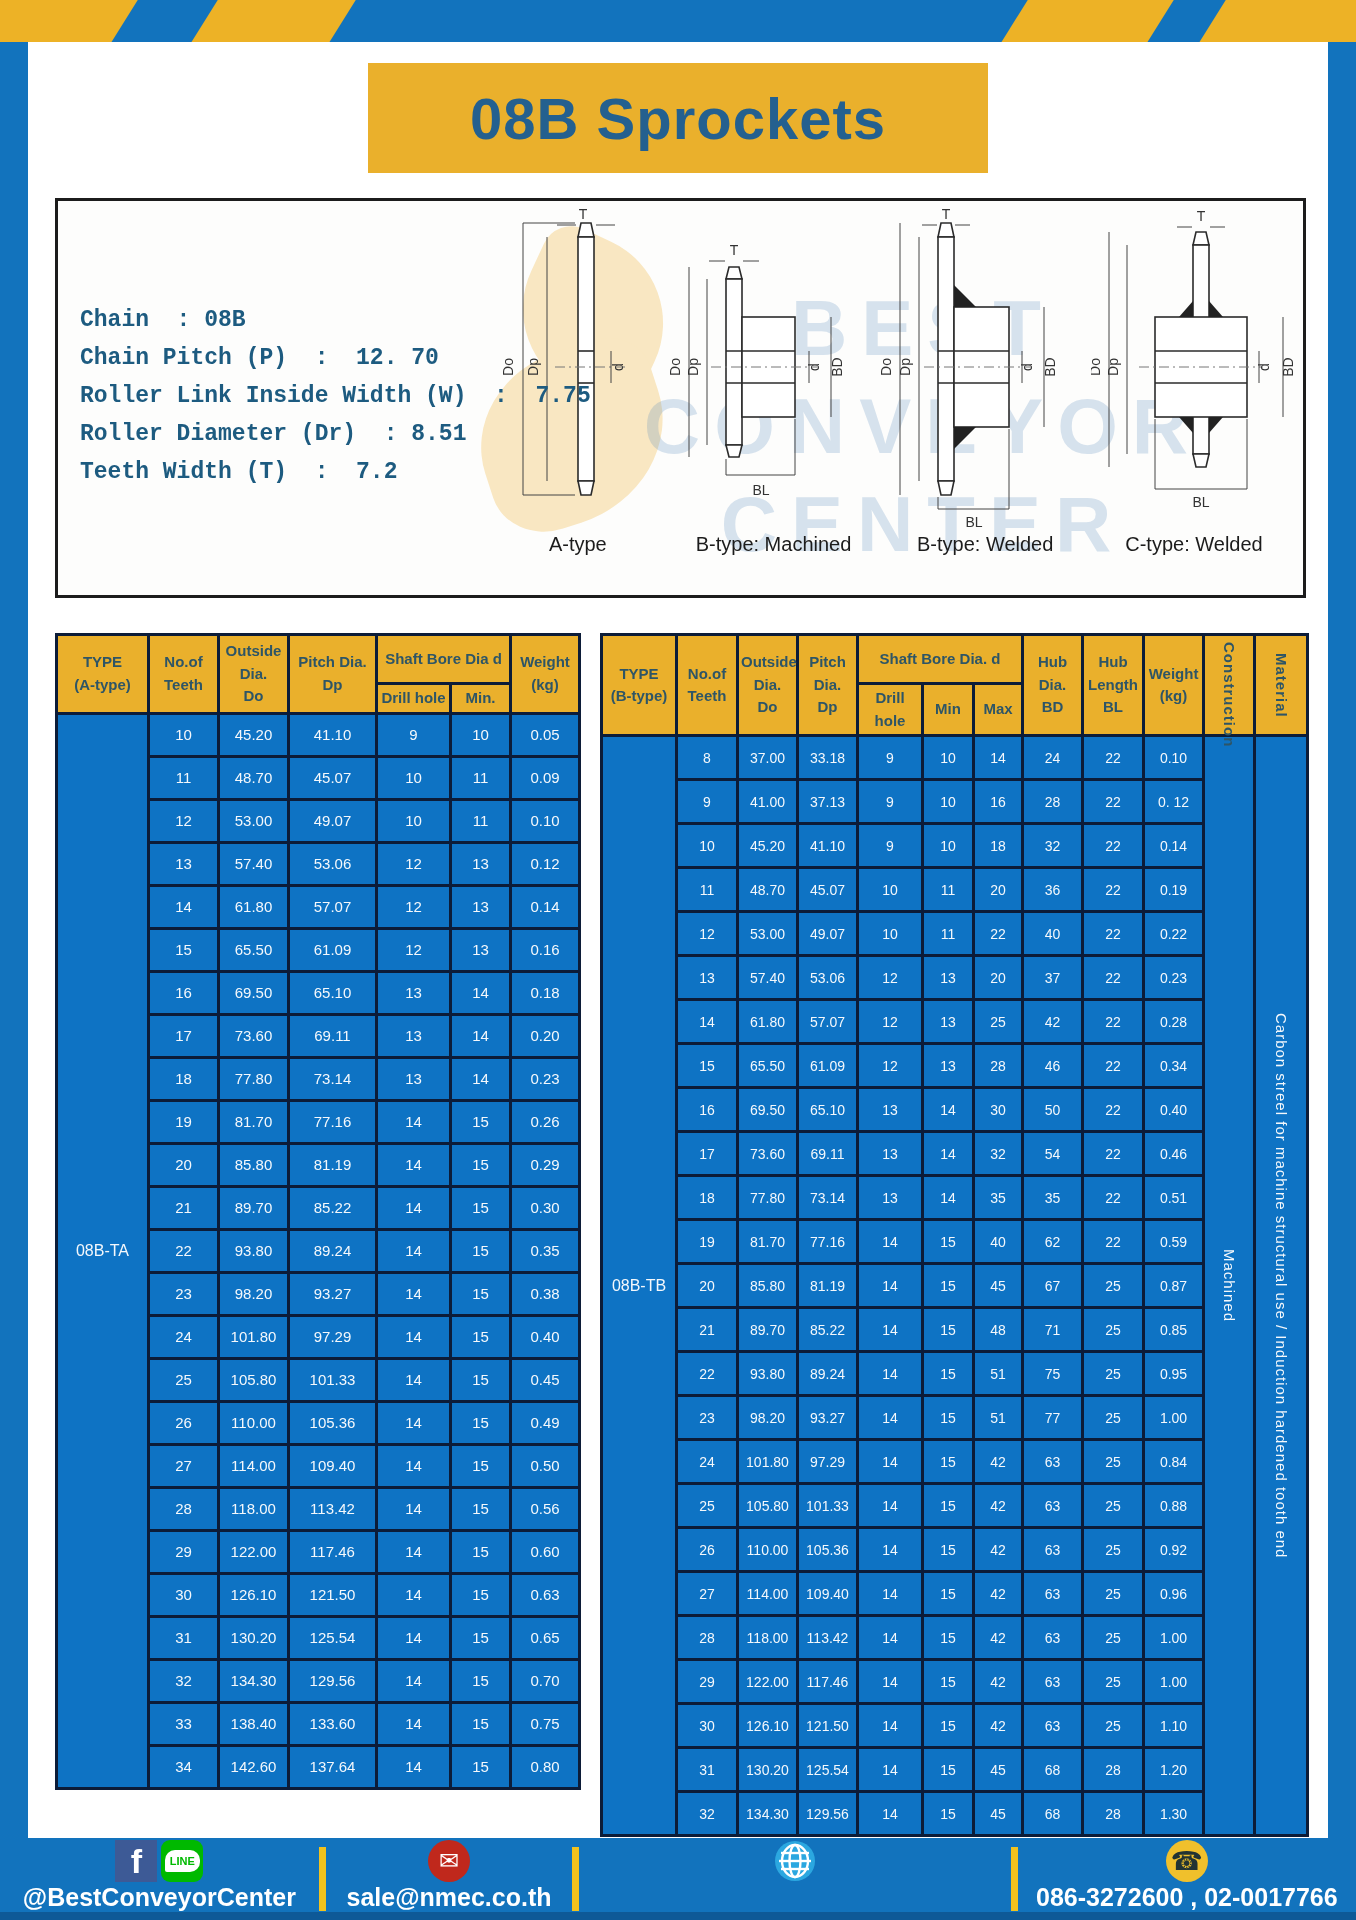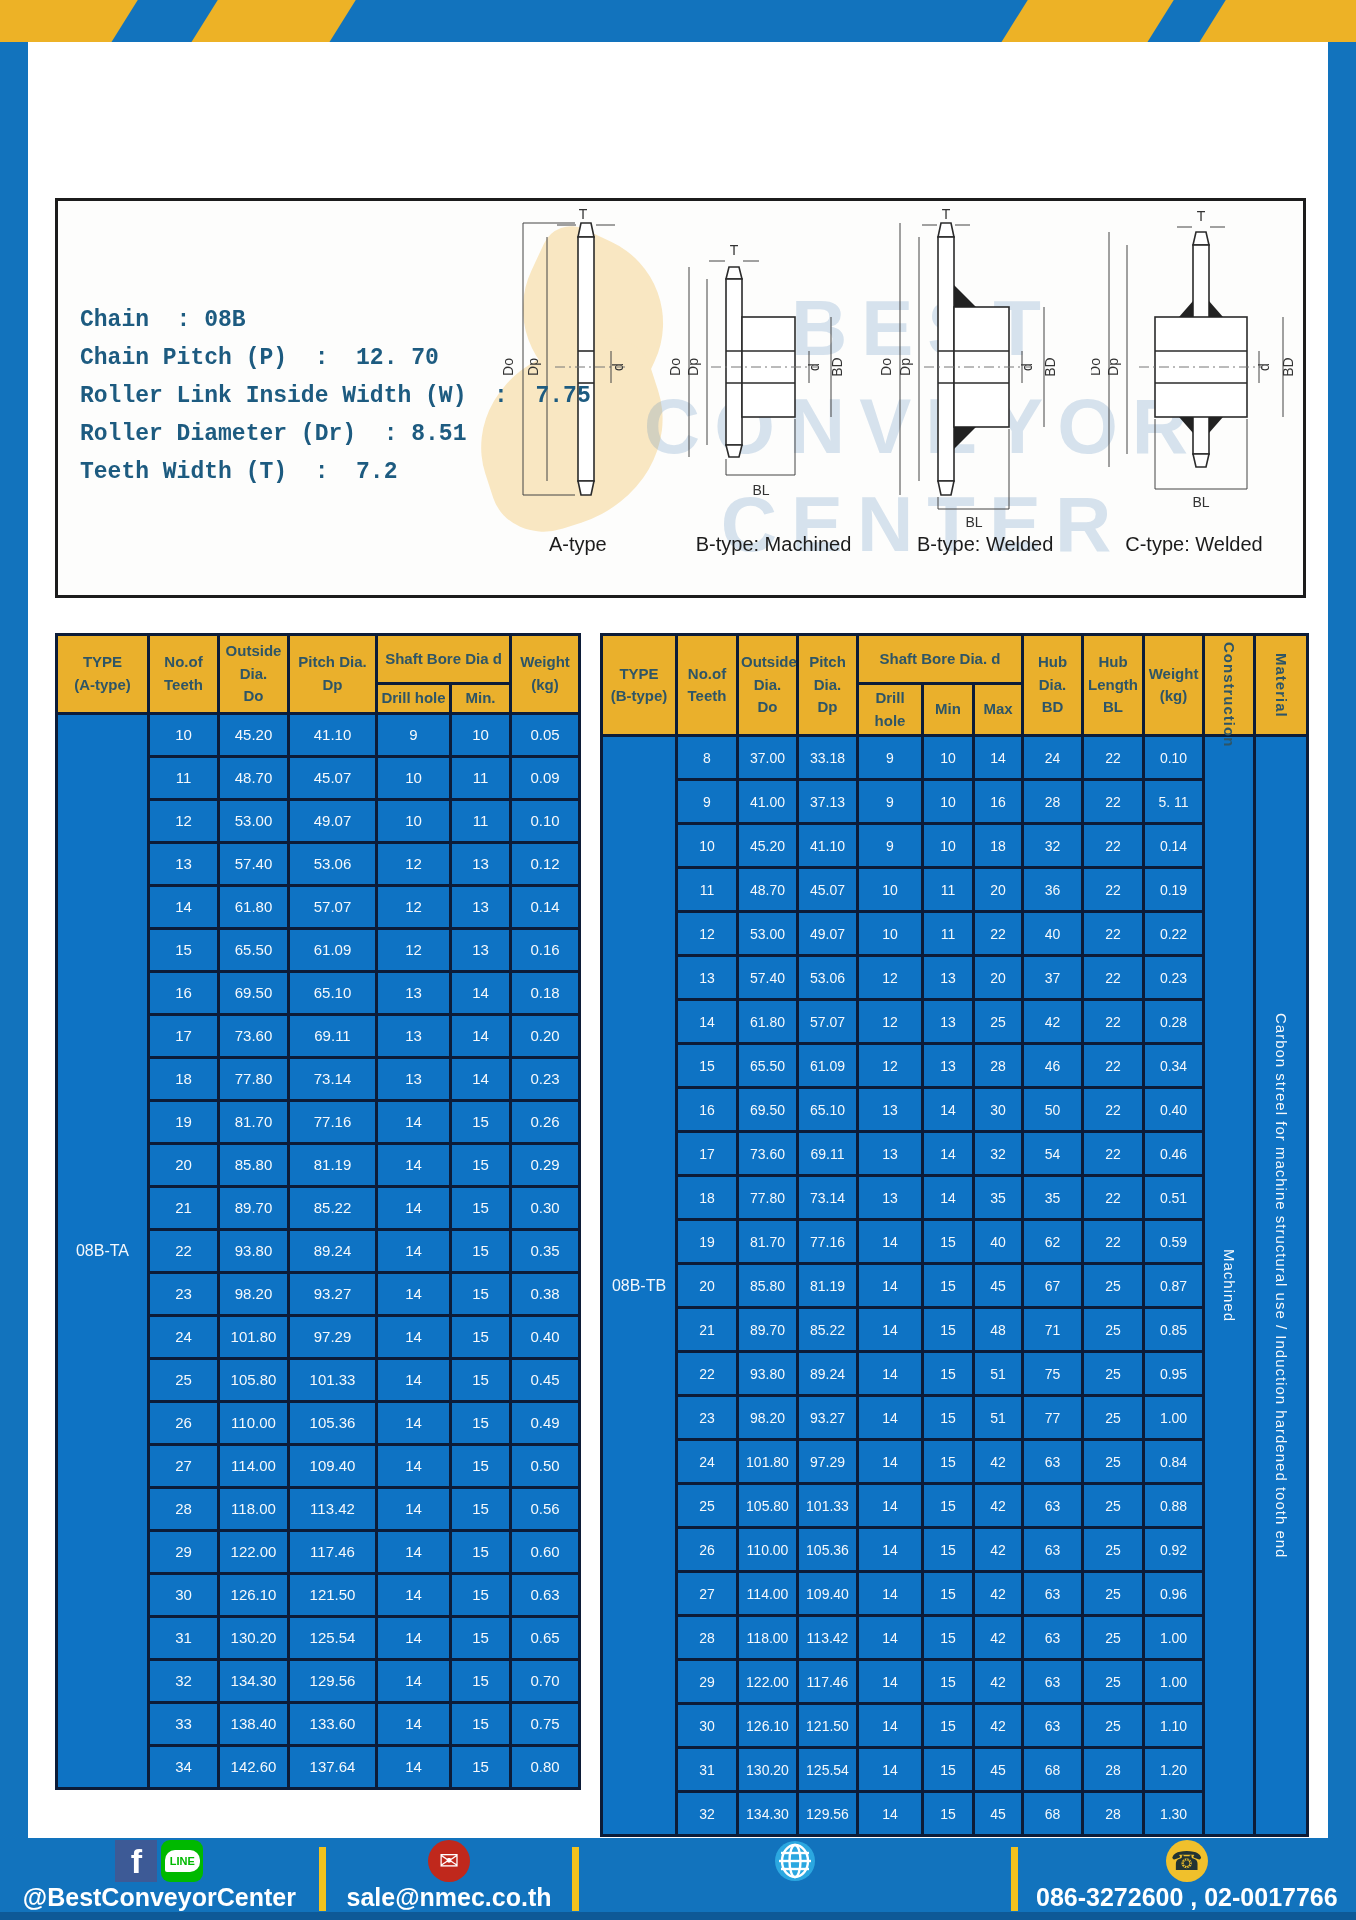--- a/index.html
+++ b/index.html
@@ -74,20 +74,23 @@
 
   <div class="top-bar">
     <div class="stripe s1"></div>
     <div class="stripe s2"></div>
     <div class="stripe s3"></div>
     <div class="stripe s4"></div>
   </div>
 
   <div class="content">
 
+    <div class="title-box">
+      <h1>08B Sprockets</h1>
+    </div>
 
     <div class="panel">
       <div class="wm-blob">
         <div class="blob1"></div>
           <div class="blob2"></div>
       </div>
       <div class="watermark">
         <div>BEST</div>
         <div>CONVEYOR</div>
         <div>CENTER</div>
@@ -516,21 +519,21 @@
           </tr>
           <tr>
             <td>9</td>
             <td>41.00</td>
             <td>37.13</td>
             <td>9</td>
             <td>10</td>
             <td>16</td>
             <td>28</td>
             <td>22</td>
-            <td>5. 11</td>
+            <td>0. 12</td>
           </tr>
           <tr>
             <td>10</td>
             <td>45.20</td>
             <td>41.10</td>
             <td>9</td>
             <td>10</td>
             <td>18</td>
             <td>32</td>
             <td>22</td>

